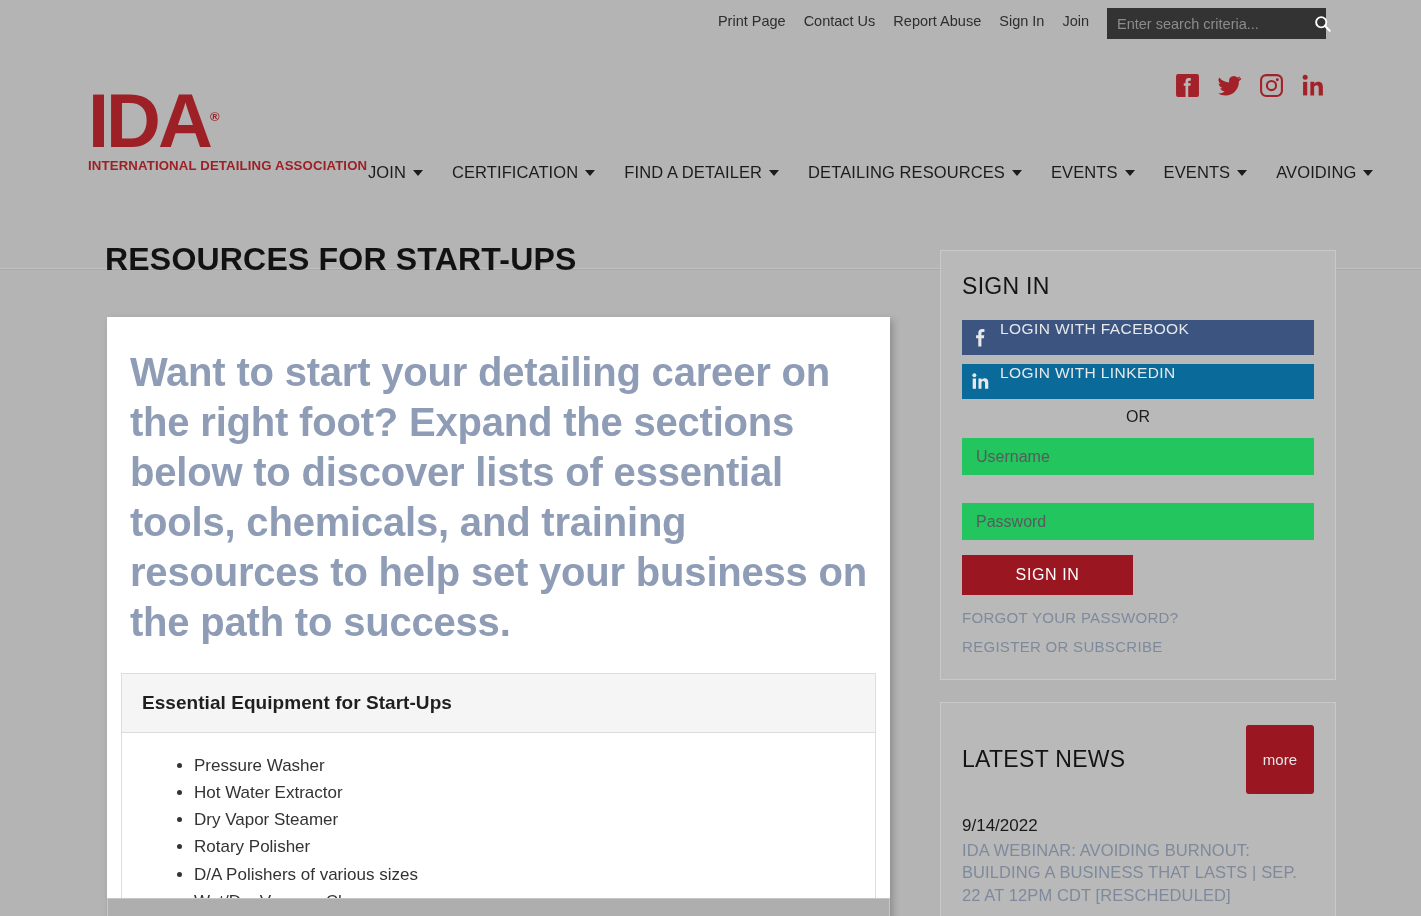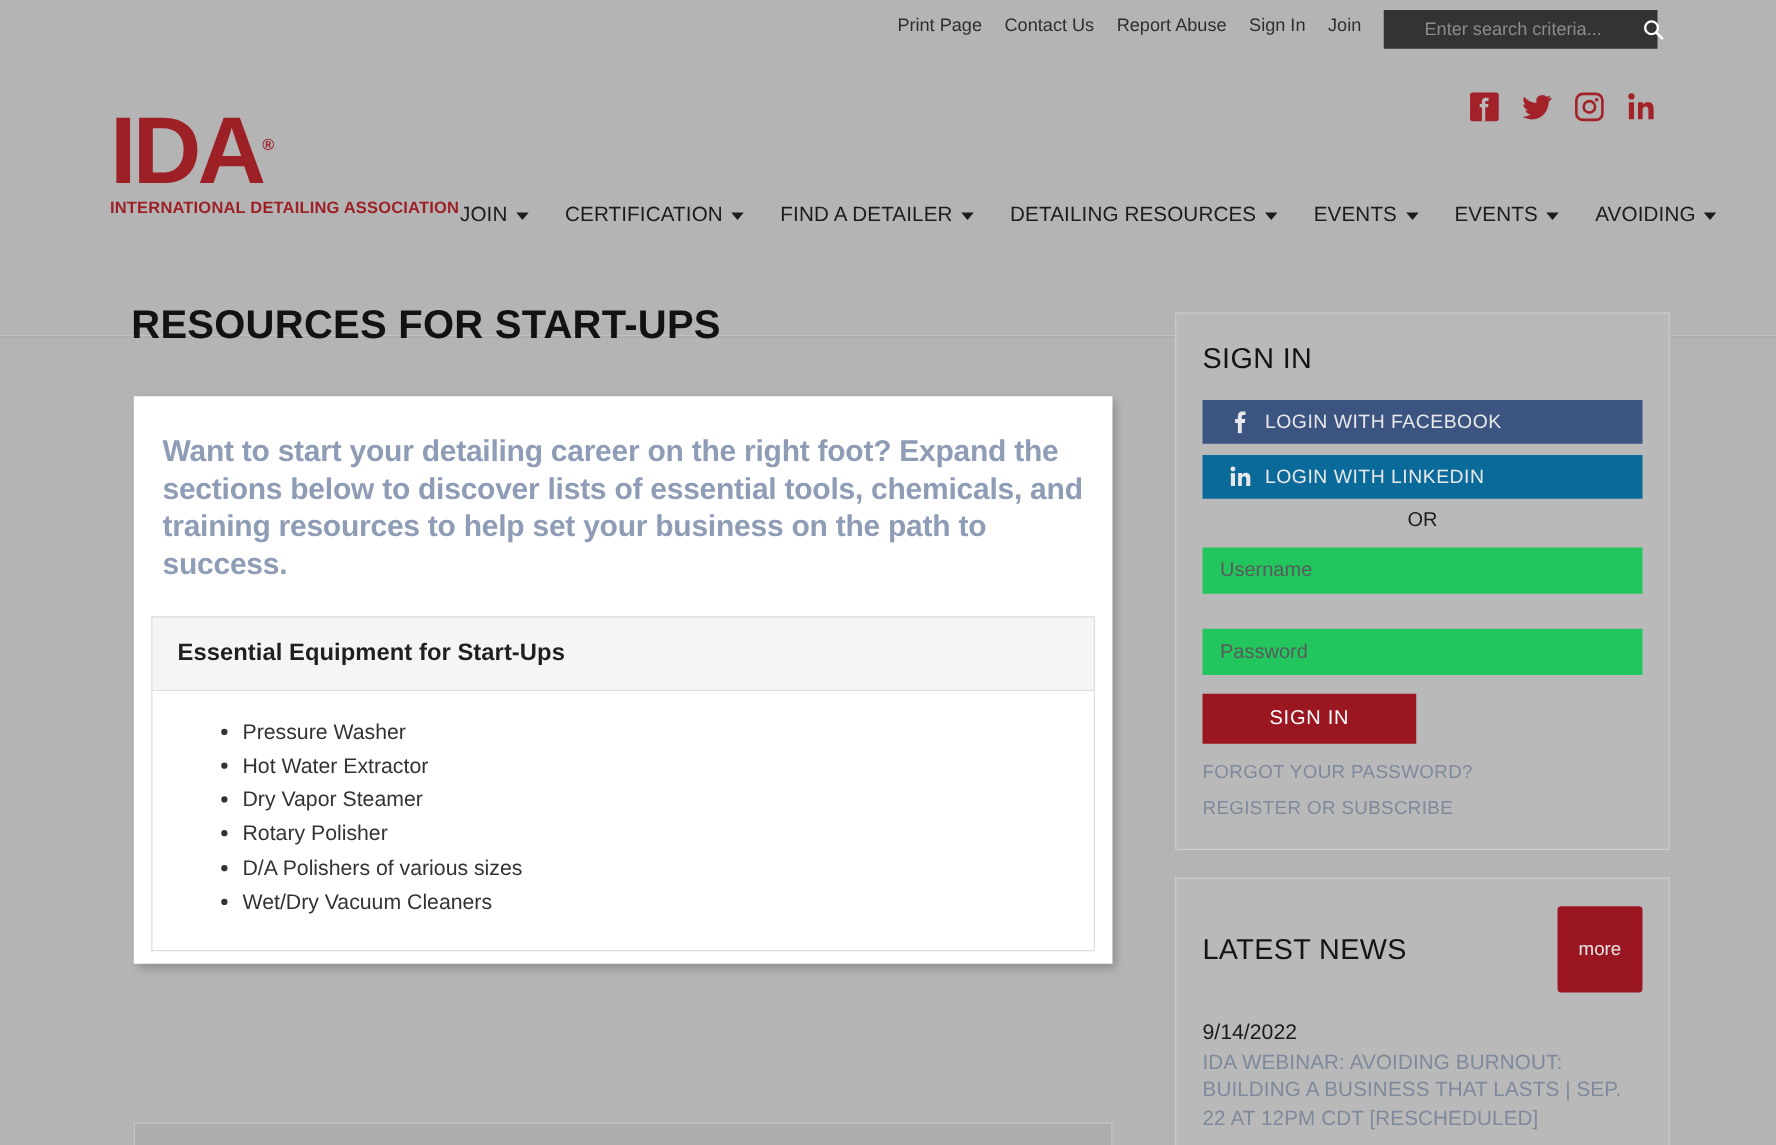--- a/index.html
+++ b/index.html
@@ -54,21 +54,20 @@
   .search-wrap input {
     flex: 1;
     height: 100%;
     background: transparent;
     border: none;
     outline: none;
     color: #d8d8d8;
     font-size: 14.5px;
     font-family: "Liberation Sans", sans-serif;
     padding: 0 10px;
-    text-align: center;
   }
   .search-wrap input::placeholder { color: #8c8c8c; }
   .search-btn {
     width: 36px; height: 100%;
     background: transparent;
     border: none;
     cursor: pointer;
     display: flex;
     align-items: center;
     justify-content: center;
@@ -190,21 +189,21 @@
     width: 783px;
   }
 
   .content-card {
     background: #ffffff;
     padding: 24px 14px 0 14px;
     box-shadow: 3px 3px 7px rgba(0,0,0,0.22);
   }
 
   .intro {
-    font-size: 24px;
+    font-size: 40px;
     line-height: 1.25;
     color: #8e9cb6;
     font-weight: bold;
     padding: 6px 2px 26px 9px;
     letter-spacing: -0.2px;
   }
 
   .accordion { }
 
   .acc-panel { margin-bottom: 14px; }
@@ -273,30 +272,29 @@
 
   .widget-title {
     font-size: 23px;
     color: #141414;
     letter-spacing: 0.3px;
     margin-bottom: 20px;
   }
 
   .social-login {
     display: flex;
-    align-items: center;
     width: 100%;
     height: 35px;
     border: none;
     cursor: pointer;
     color: #e8e8ea;
     font-size: 15.5px;
     font-family: "Liberation Sans", sans-serif;
     letter-spacing: 0.4px;
-    padding: 12px;
+    padding: 0;
     margin-bottom: 9px;
     text-align: left;
   }
   .social-login .sl-icon {
     width: 38px;
     display: flex;
     align-items: center;
     justify-content: center;
     flex: 0 0 38px;
   }

